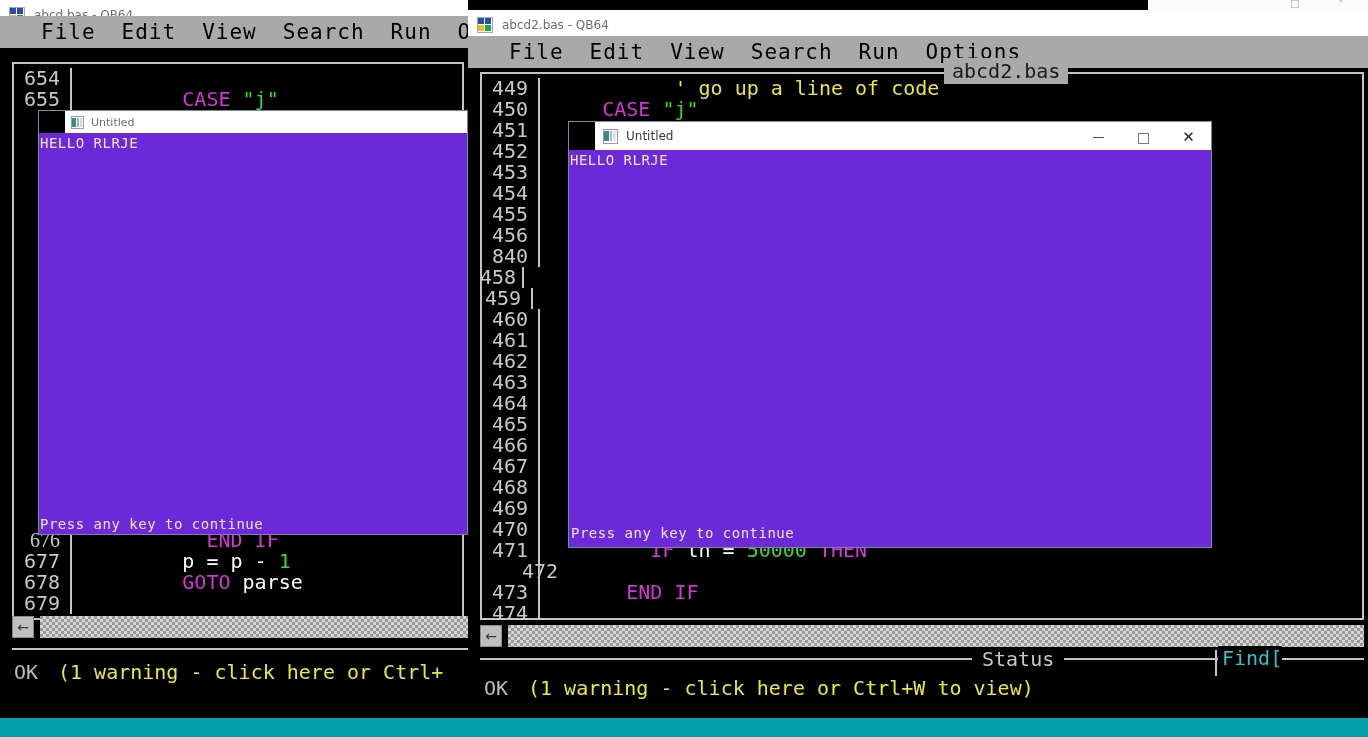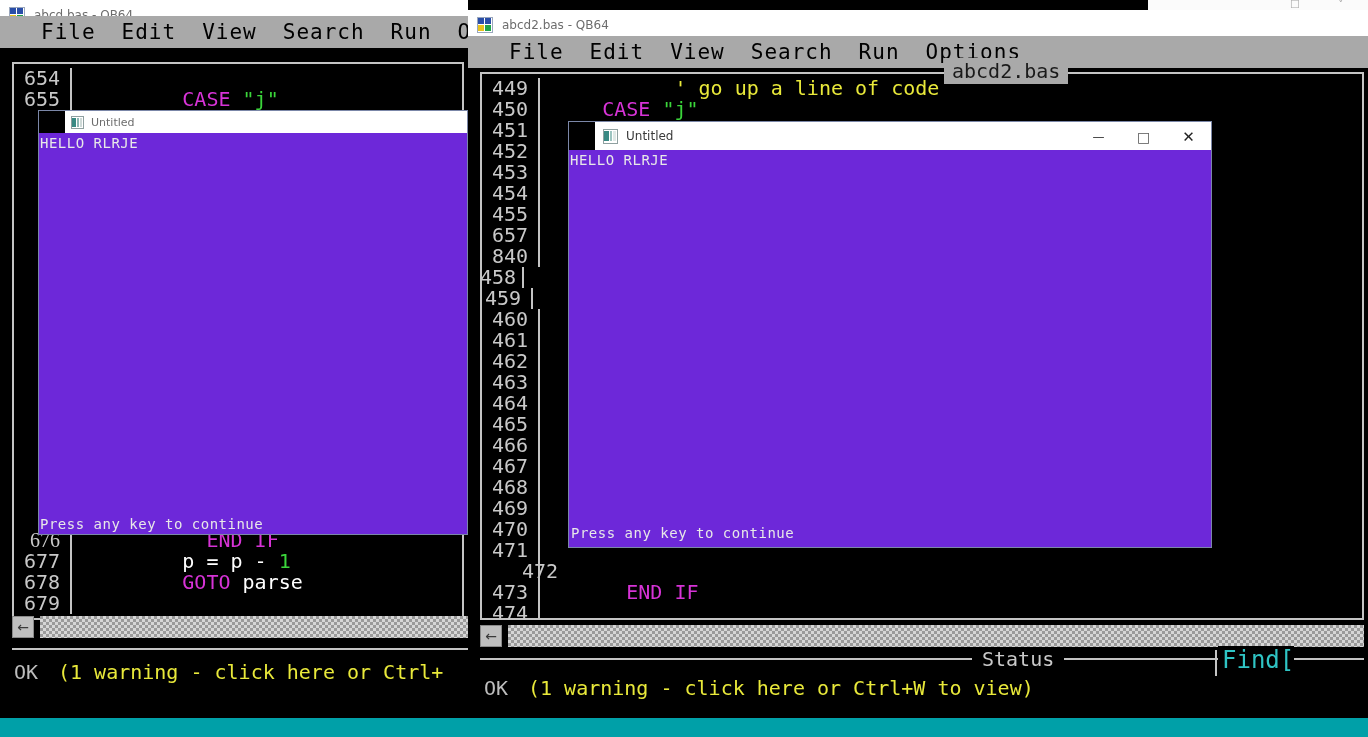--- a/index.html
+++ b/index.html
@@ -96,21 +96,21 @@
 
   
   .status-area { position:absolute; background:#000; }
   .status-border { position:absolute; left:0; right:0; top:0; height:2px; background:#c4c4c4; }
   .status-label {
     position:absolute; top:-11px; background:#000; color:#c9c9c9;
     font-size:20px; padding:0 10px; font-family:"DejaVu Sans Mono", monospace;
   }
   .status-sep { position:absolute; top:-8px; width:2px; height:26px; background:#c4c4c4; }
   .find-label {
-    position:absolute; top:-12px; color:#2fc4c4; font-size:24px;
+    position:absolute; top:-12px; color:#2fc4c4; font-size:20px;
     font-family:"DejaVu Sans Mono", monospace; background:#000; padding-left:4px;
   }
   .status-line {
     position:absolute; font-size:20px; white-space:pre;
     font-family:"DejaVu Sans Mono", monospace;
   }
   .st-ok { color:#bdbdbd; }
   .st-warn { color:#e9e93a; }
 
   
@@ -260,36 +260,36 @@
     <div class="qb-editor" style="left:12px; top:62px; right:4px; height:548px;">
       <div class="qb-ed-frame"></div>
       <div class="code-rows" id="right-code">
           <div class="code-row"><span class="lineno" style="width: 58px;">449</span><span class="gutter"></span><span><span class="code-txt">          </span><span class="cmt">' go up a line of code</span></span></div>
           <div class="code-row"><span class="lineno" style="width: 58px;">450</span><span class="gutter"></span><span><span class="code-txt">    </span><span class="kw">CASE </span><span class="str">"j"</span></span></div>
           <div class="code-row"><span class="lineno" style="width: 58px;">451</span><span class="gutter"></span><span></span></div>
           <div class="code-row"><span class="lineno" style="width: 58px;">452</span><span class="gutter"></span><span></span></div>
           <div class="code-row"><span class="lineno" style="width: 58px;">453</span><span class="gutter"></span><span></span></div>
           <div class="code-row"><span class="lineno" style="width: 58px;">454</span><span class="gutter"></span><span></span></div>
           <div class="code-row"><span class="lineno" style="width: 58px;">455</span><span class="gutter"></span><span></span></div>
-          <div class="code-row"><span class="lineno" style="width: 58px;">657</span><span class="gutter"></span><span></span></div>
+          <div class="code-row"><span class="lineno" style="width: 58px;">456</span><span class="gutter"></span><span></span></div>
           <div class="code-row"><span class="lineno" style="width: 58px;">840</span><span class="gutter"></span><span></span></div>
           <div class="code-row"><span class="lineno" style="width: 42px;">458</span><span class="gutter"></span><span></span></div>
           <div class="code-row"><span class="lineno" style="width: 51px;">459</span><span class="gutter"></span><span></span></div>
           <div class="code-row"><span class="lineno" style="width: 58px;">460</span><span class="gutter"></span><span></span></div>
           <div class="code-row"><span class="lineno" style="width: 58px;">461</span><span class="gutter"></span><span></span></div>
           <div class="code-row"><span class="lineno" style="width: 58px;">462</span><span class="gutter"></span><span></span></div>
           <div class="code-row"><span class="lineno" style="width: 58px;">463</span><span class="gutter"></span><span></span></div>
           <div class="code-row"><span class="lineno" style="width: 58px;">464</span><span class="gutter"></span><span></span></div>
           <div class="code-row"><span class="lineno" style="width: 58px;">465</span><span class="gutter"></span><span></span></div>
           <div class="code-row"><span class="lineno" style="width: 58px;">466</span><span class="gutter"></span><span></span></div>
           <div class="code-row"><span class="lineno" style="width: 58px;">467</span><span class="gutter"></span><span></span></div>
           <div class="code-row"><span class="lineno" style="width: 58px;">468</span><span class="gutter"></span><span></span></div>
           <div class="code-row"><span class="lineno" style="width: 58px;">469</span><span class="gutter"></span><span></span></div>
           <div class="code-row"><span class="lineno" style="width: 58px;">470</span><span class="gutter"></span><span></span></div>
-          <div class="code-row"><span class="lineno" style="width: 58px;">471</span><span class="gutter"></span></div>
+          <div class="code-row"><span class="lineno" style="width: 58px;">471</span><span class="gutter"></span><span><span class="code-txt">        </span><span class="kw">IF </span><span class="code-txt">ln = </span><span class="num">50000</span><span class="kw"> THEN</span></span></div>
           <div class="code-row"><span class="lineno" style="width: 58px; padding-left: 42px;">472</span><span class="gutter"></span></div>
           <div class="code-row"><span class="lineno" style="width: 58px;">473</span><span class="gutter"></span><span><span class="code-txt">      </span><span class="kw">END IF</span></span></div>
           <div class="code-row"><span class="lineno" style="width: 58px;">474</span><span class="gutter"></span><span></span></div>
         </div>
     </div>
 
     <div class="hscroll" style="left:12px; top:615px; width:884px;">
       <div class="hscroll-btn">←</div>
       <div class="hscroll-track"></div>
     </div>

